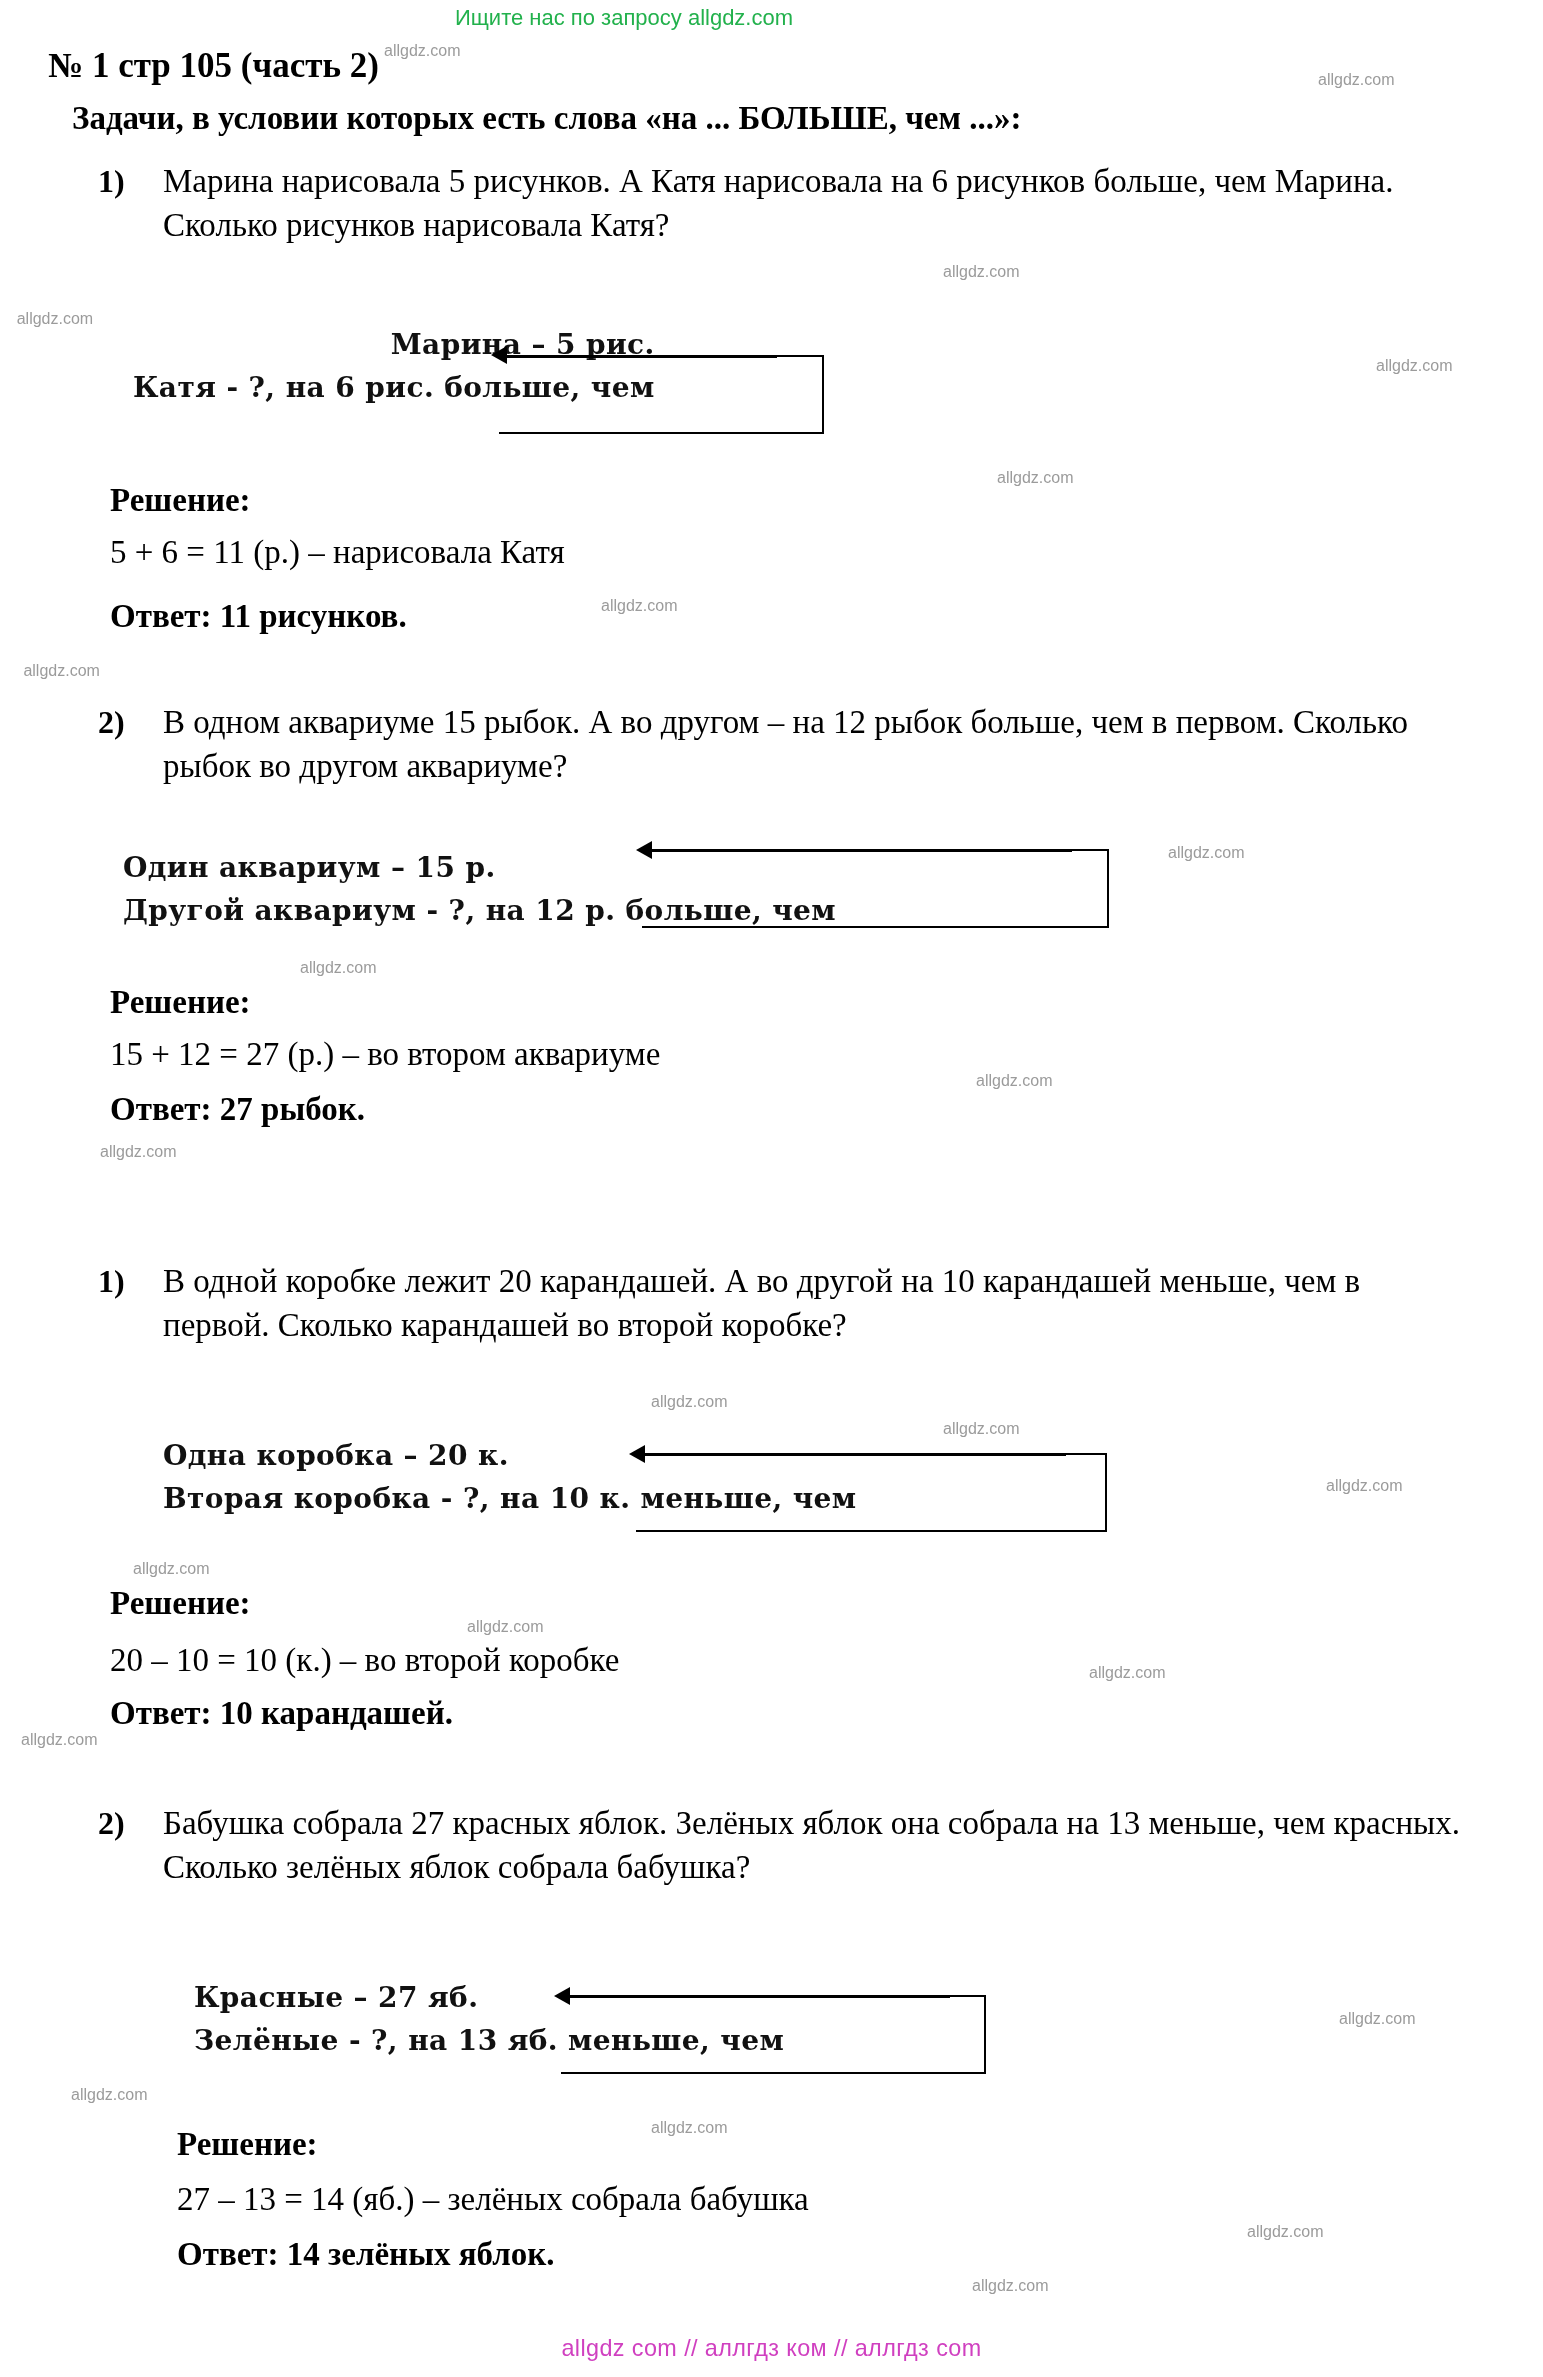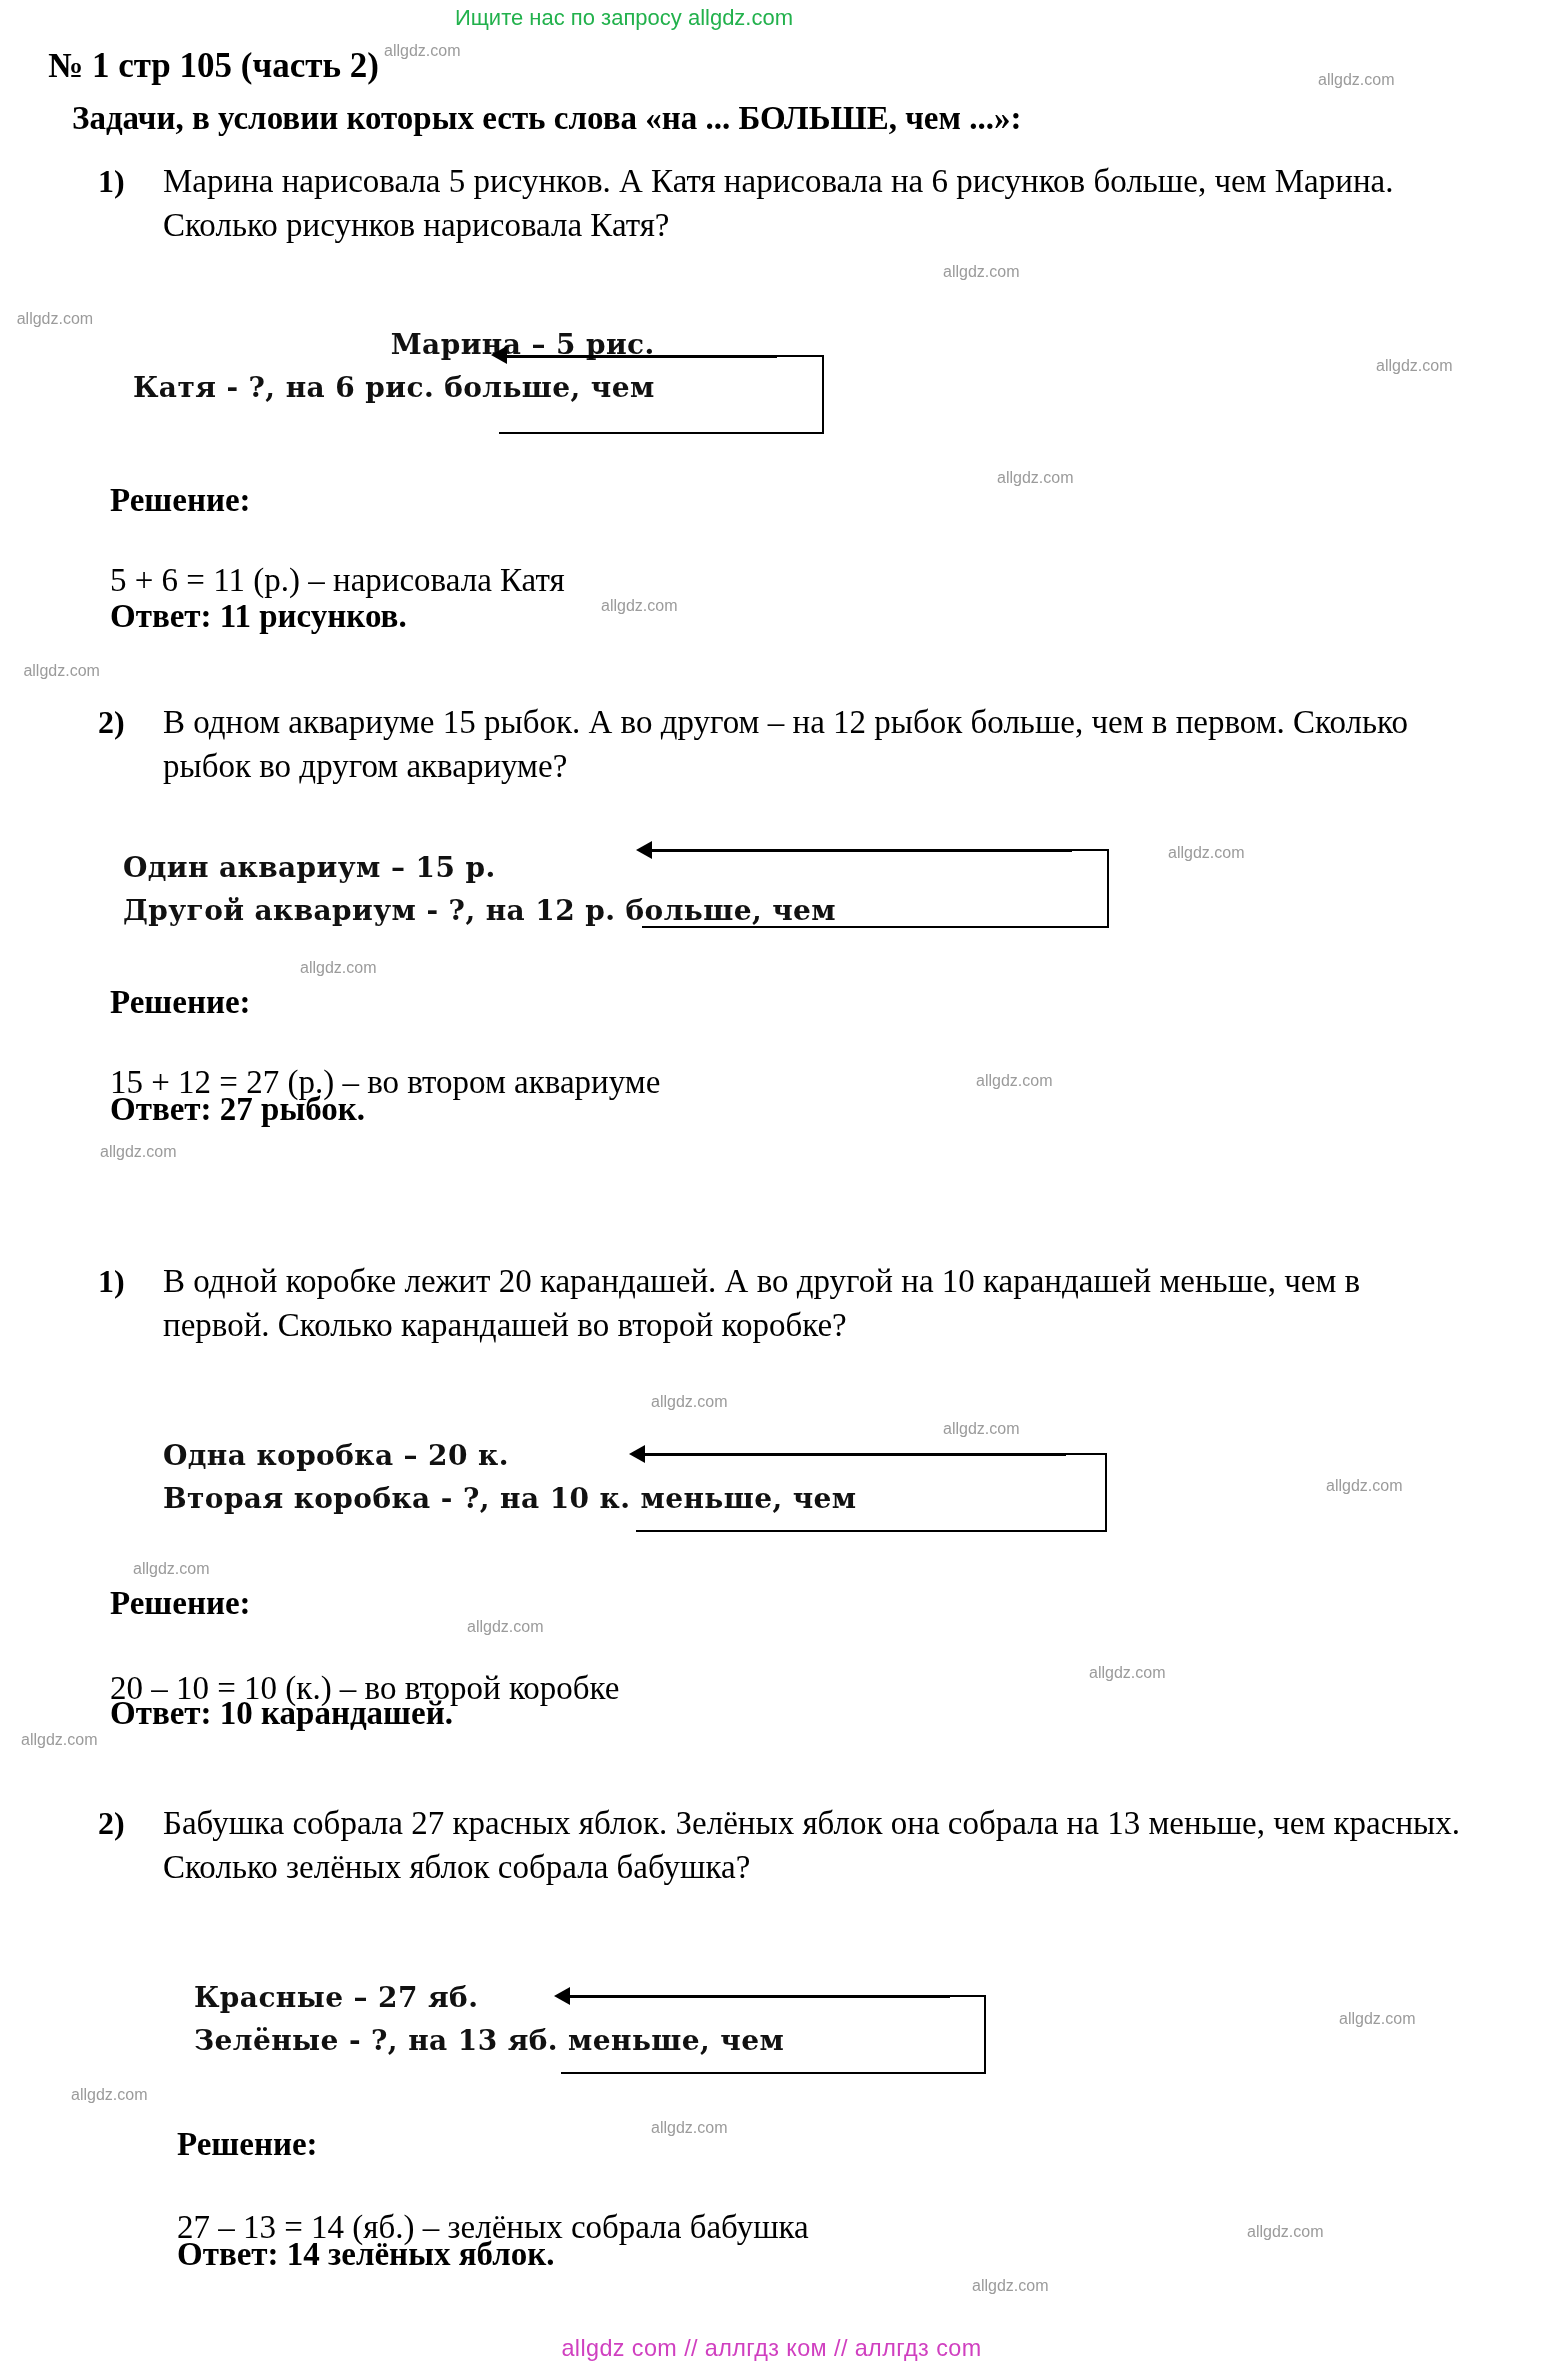--- a/index.html
+++ b/index.html
@@ -81,21 +81,20 @@
     display: block;
   }
   .solve-label {
     position: absolute;
     font-size: 33px;
     font-weight: bold;
   }
   .solve-line {
     position: absolute;
     font-size: 33px;
-    margin-top: 28px;
   }
   .answer {
     position: absolute;
     font-size: 33px;
     font-weight: bold;
   }
   
   .schema {
     position: absolute;
     font-family: "DejaVu Serif", serif;

